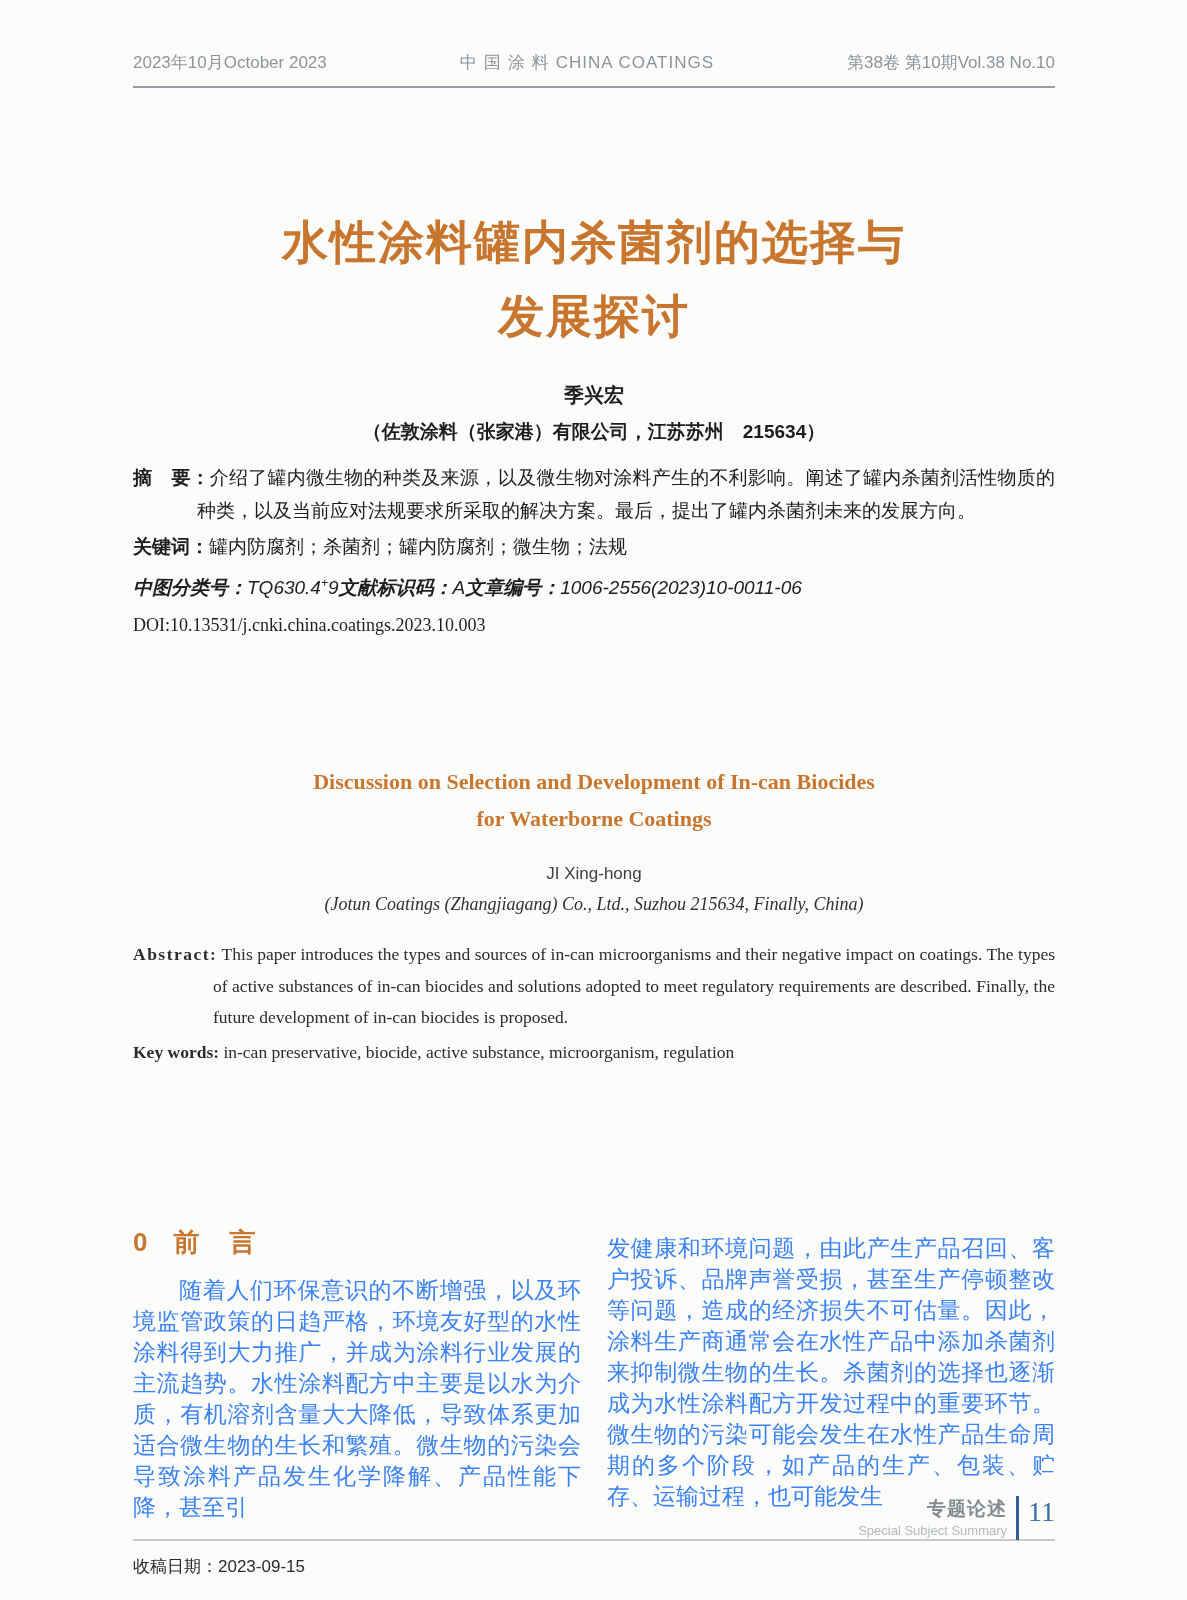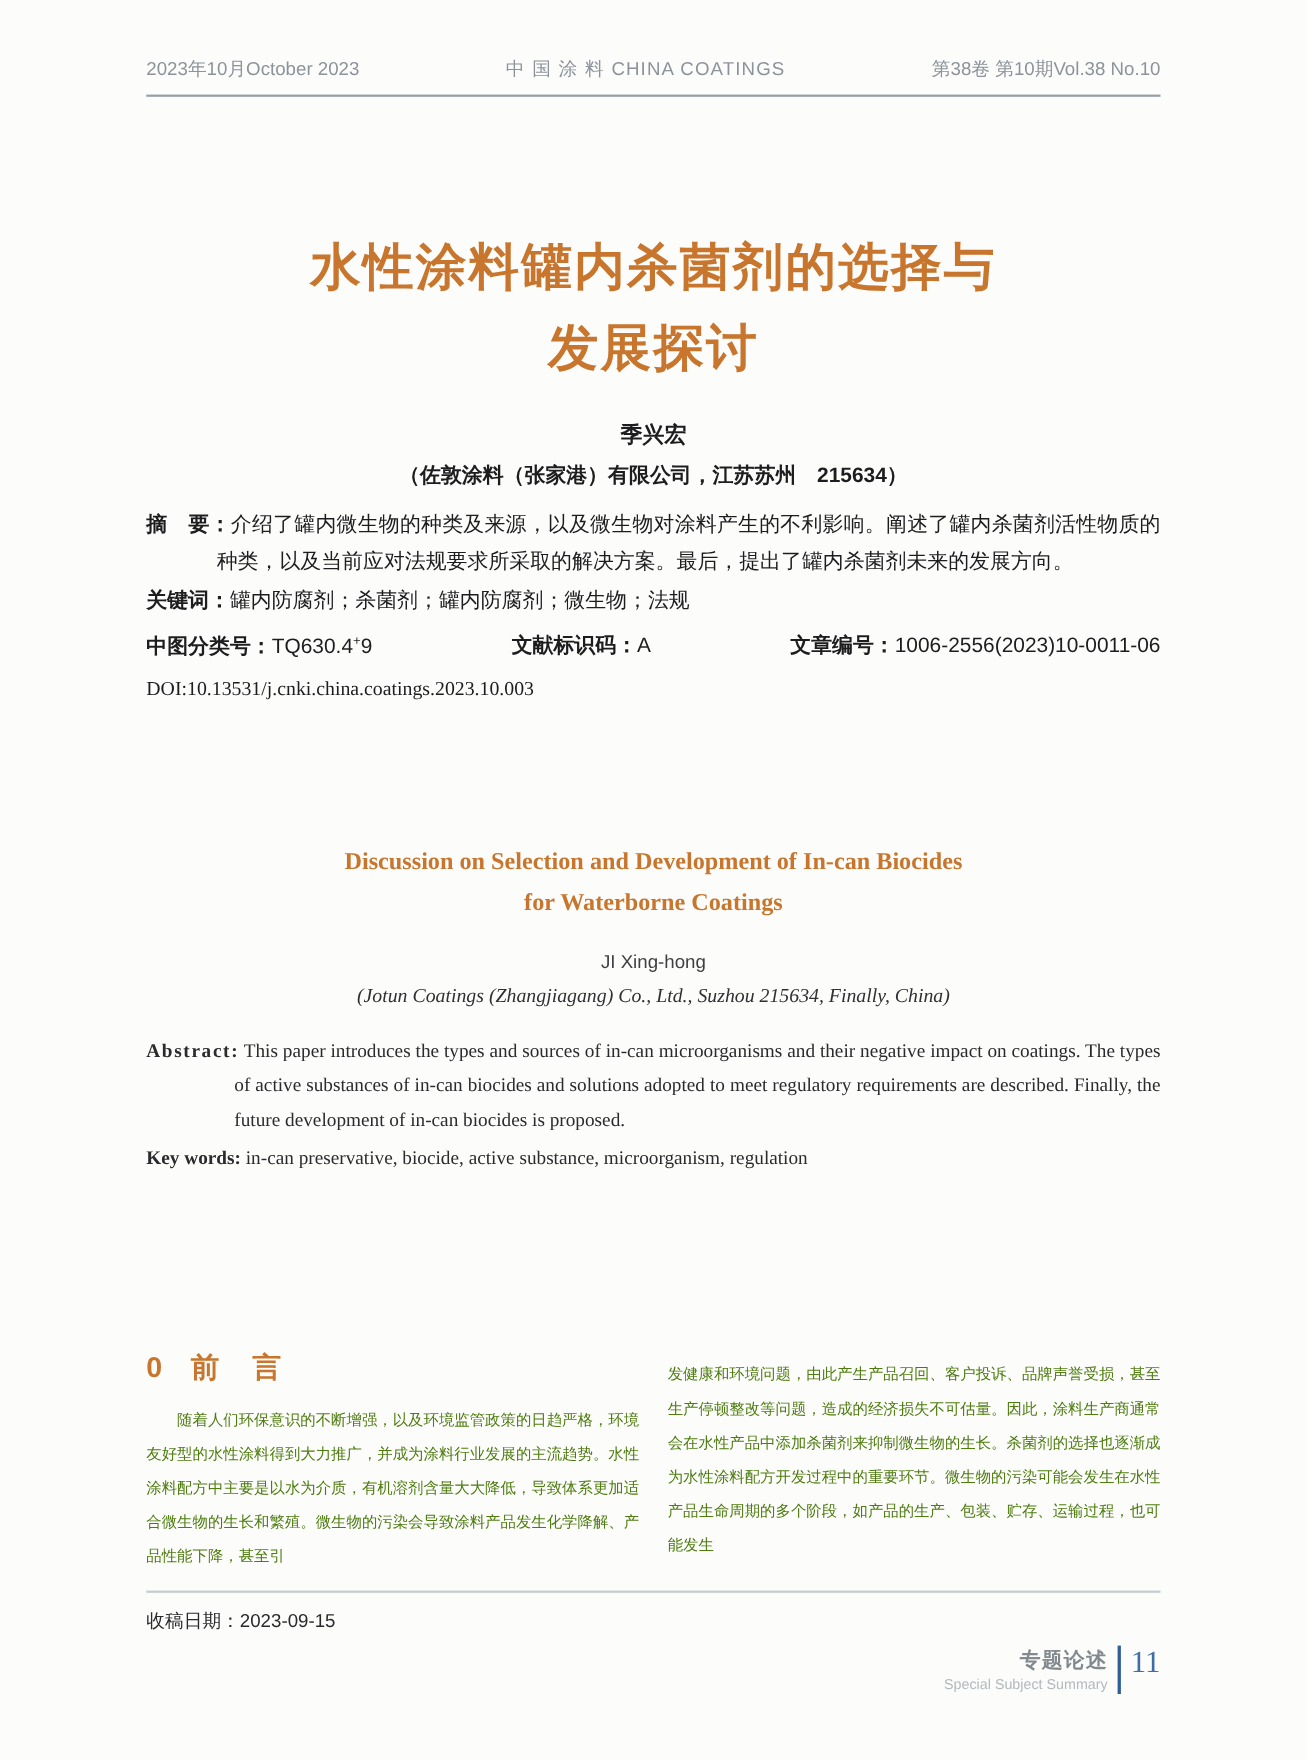--- a/index.html
+++ b/index.html
@@ -40,22 +40,22 @@
   .affil-cn{margin-top:10px;text-align:center;font-size:19px;font-weight:bold;}
 
   
   .abs-cn{
     margin-top:16px;font-size:19px;line-height:1.74;text-align:justify;
     padding-left:64px;text-indent:-64px;
   }
   .kw-cn{margin-top:4px;font-size:19px;line-height:1.7;}
   .lbl{font-weight:bold;}
   .meta-row{
-    margin-top:10px;display:flex;justify-content:space-between;
-    font-size:19px;line-height:1.6;
+    margin-top:10px;display:flex;justify-content:flex-start;
+    font-size:19px;line-height:1.6;font-style:italic;
   }
   .meta-row sup{font-size:12px;}
   .doi{
     margin-top:12px;font-size:18px;
     font-family:"Liberation Serif",serif;
   }
 
   
   .title-en{
     margin-top:128px;text-align:center;color:var(--accent);
@@ -83,21 +83,21 @@
     margin-top:160px;display:flex;gap:26px;
   }
   .colL,.colR{width:448px;}
   .sec-head{
     color:var(--accent);font-weight:bold;font-size:26px;line-height:1.2;
     margin-bottom:16px;display:flex;align-items:baseline;
   }
   .sec-head .num{margin-right:26px;}
   .sec-head .t{letter-spacing:2px;}
   .bodytext{
-    font-size:14px;line-height:31px;text-align:justify;color:#4d7c0f;
+    font-size:23px;line-height:31px;text-align:justify;color:#3b82f6;
   }
   .indent{text-indent:2em;}
   .colR .bodytext{padding-top:6px;}
 
   
   .footrule{margin-top:16px;border-top:2px solid #c7cbce;}
   .footnotes{margin-top:12px;font-size:17px;line-height:1.7;color:#2a2a2c;}
 
   
   .pagefoot{

